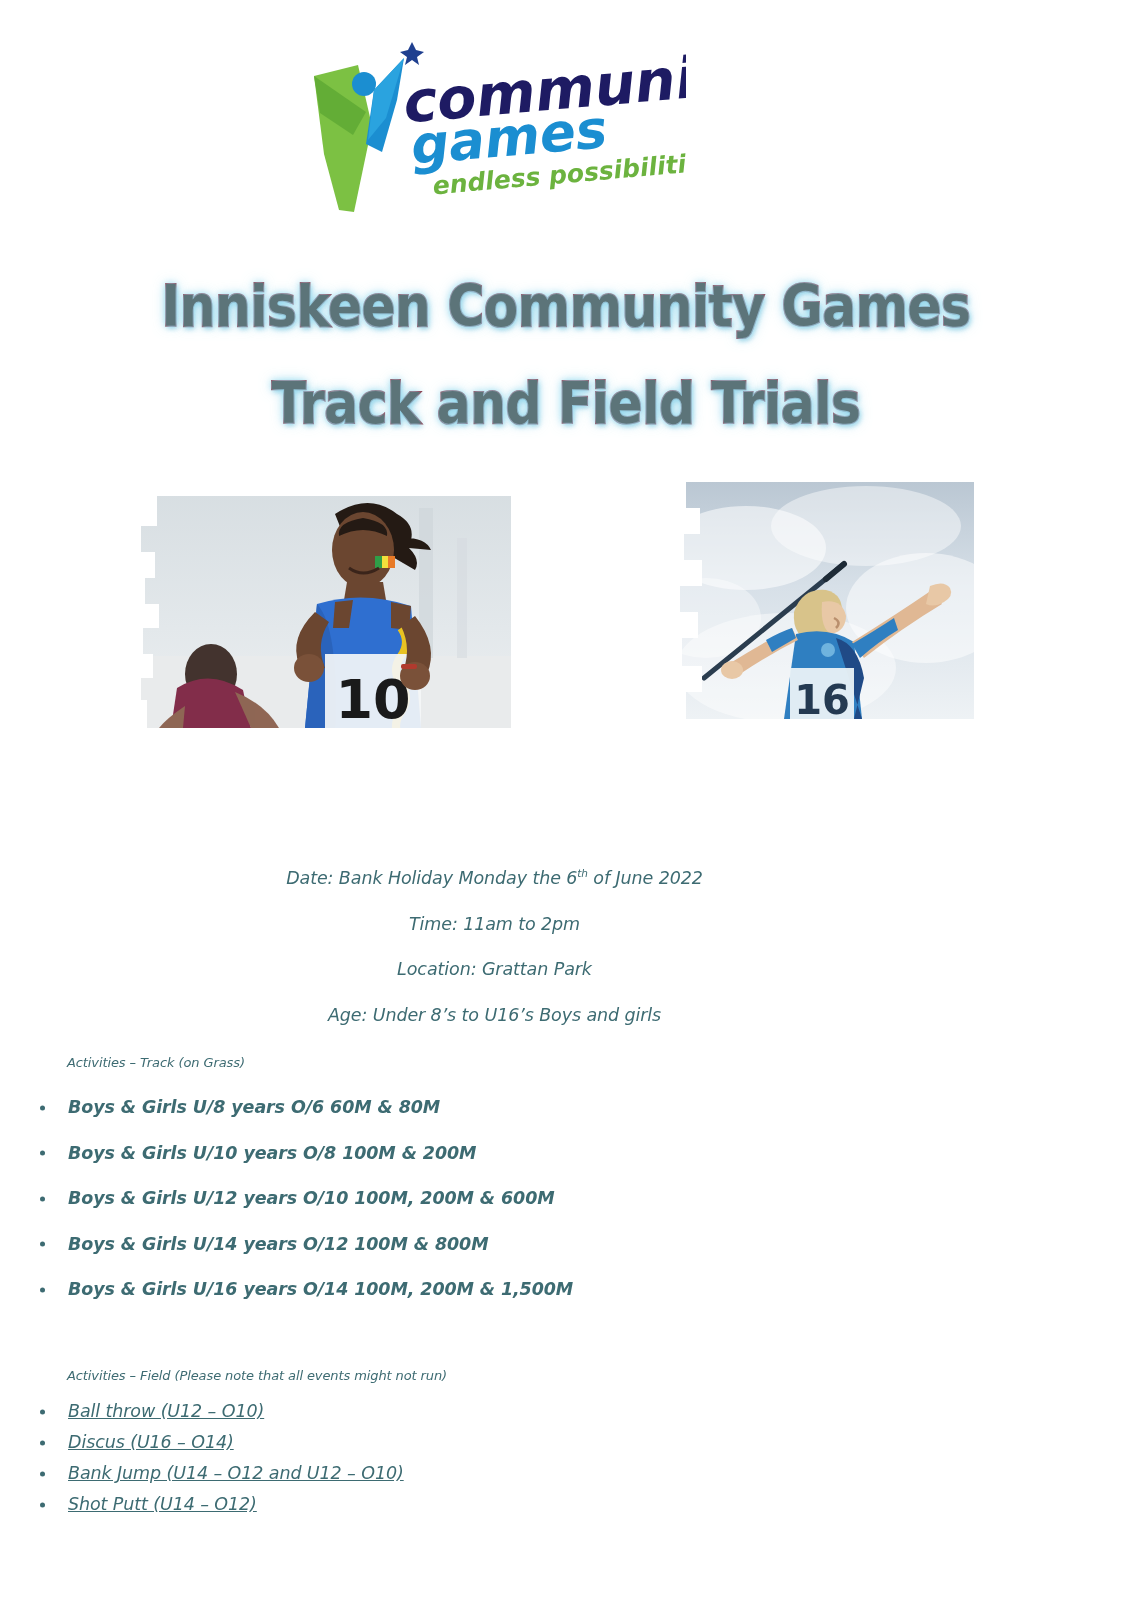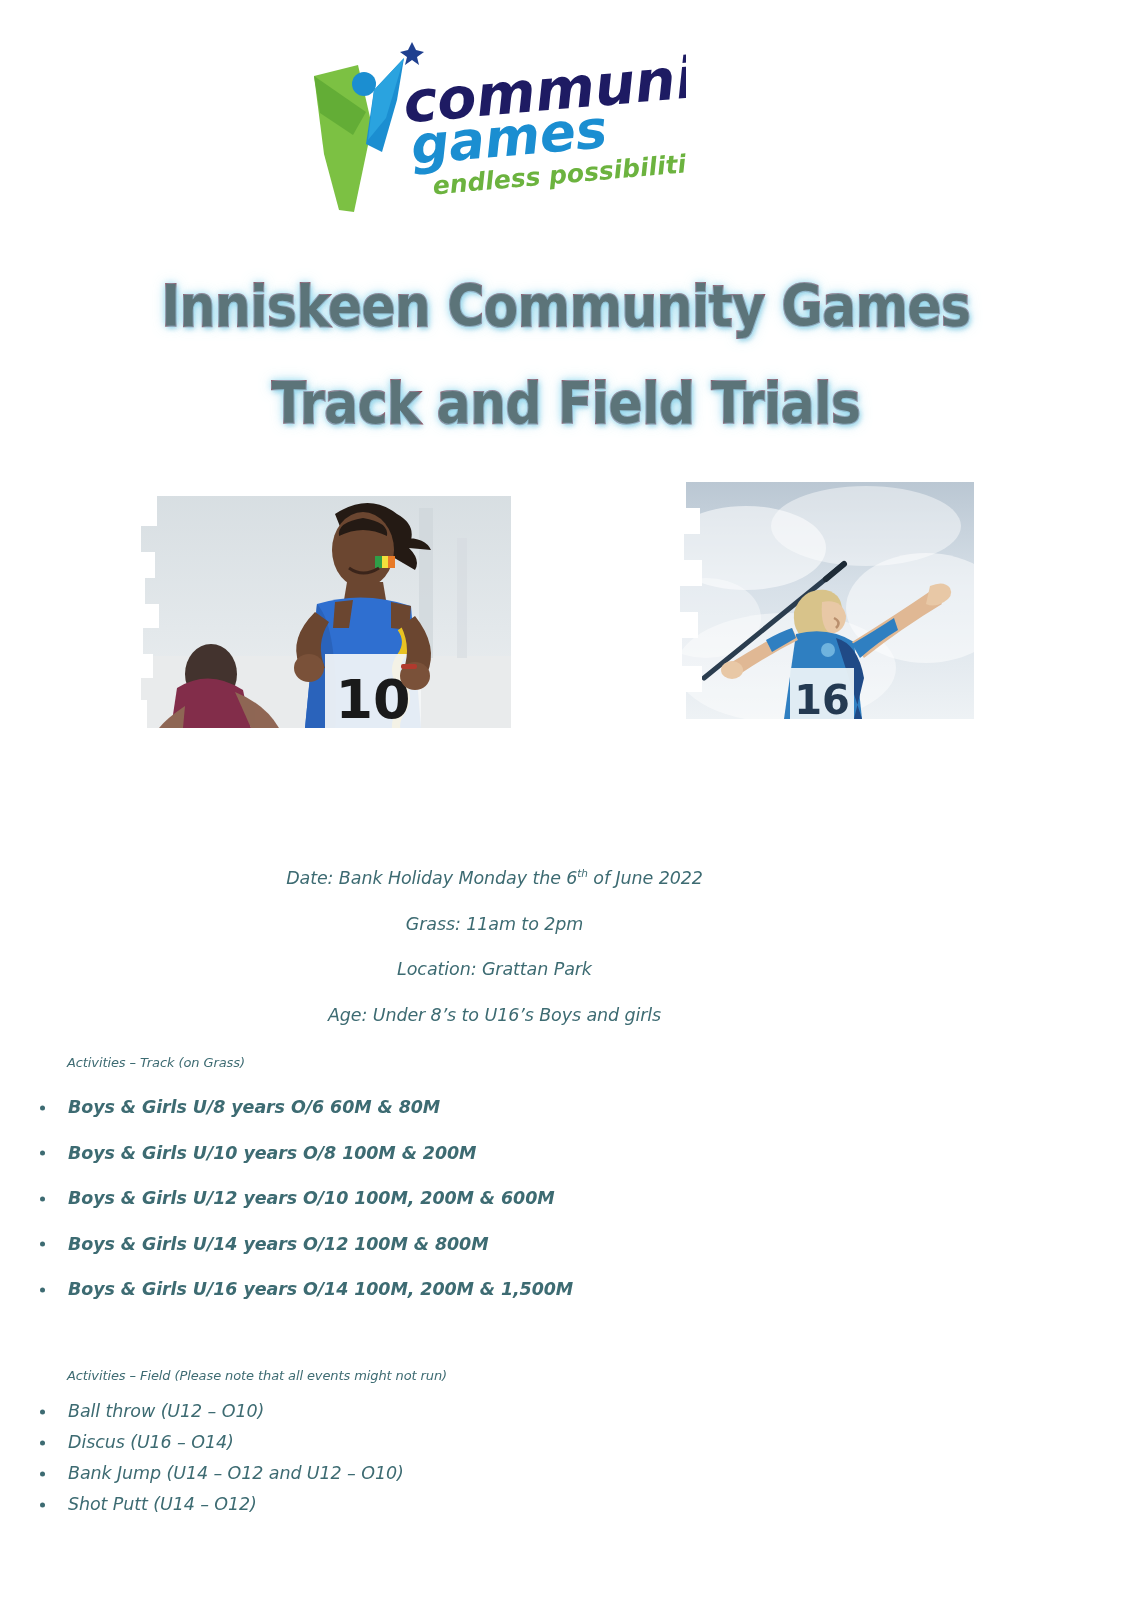--- a/index.html
+++ b/index.html
@@ -133,21 +133,21 @@
     position: absolute;
     left: 40px;
     top: 50%;
     transform: translateY(-50%);
     width: 5px;
     height: 5px;
     border-radius: 50%;
     background: #3d6b72;
   }
   ul.track-list li { line-height: 45.5px; font-weight: bold; }
-  ul.field-list li { line-height: 31px; }
+  ul.field-list li { line-height: 31px; text-decoration: underline; }
 
   #track-section { top: 1040px; }
   #track-section .section-heading { line-height: 45px; }
   #field-section { top: 1356px; }
   #field-section .section-heading { line-height: 40px; }
 </style>
 </head>
 <body>
 
 <div class="logo-wrap">
@@ -291,21 +291,21 @@
       </g>
     </svg>
   </div>
 
 </div>
 
 <div class="details">
   <div class="detail-line">
     <span>Date: Bank Holiday Monday the 6</span><sup>th</sup><span> of June 2022</span>
   </div>
-  <div class="detail-line">Grass: 11am to 2pm</div>
+  <div class="detail-line">Time: 11am to 2pm</div>
   <div class="detail-line">Location: Grattan Park</div>
   <div class="detail-line">Age: Under 8’s to U16’s Boys and girls</div>
 </div>
 
 <div class="section" id="track-section">
   <div class="section-heading">Activities – Track (on Grass)</div>
   <ul class="event-list track-list">
     <li><span class="bullet"></span><span>Boys &amp; Girls U/8 years O/6 60M &amp; 80M</span></li>
     <li><span class="bullet"></span><span>Boys &amp; Girls U/10 years O/8 100M &amp; 200M</span></li>
     <li><span class="bullet"></span><span>Boys &amp; Girls U/12 years O/10 100M, 200M &amp; 600M</span></li>

